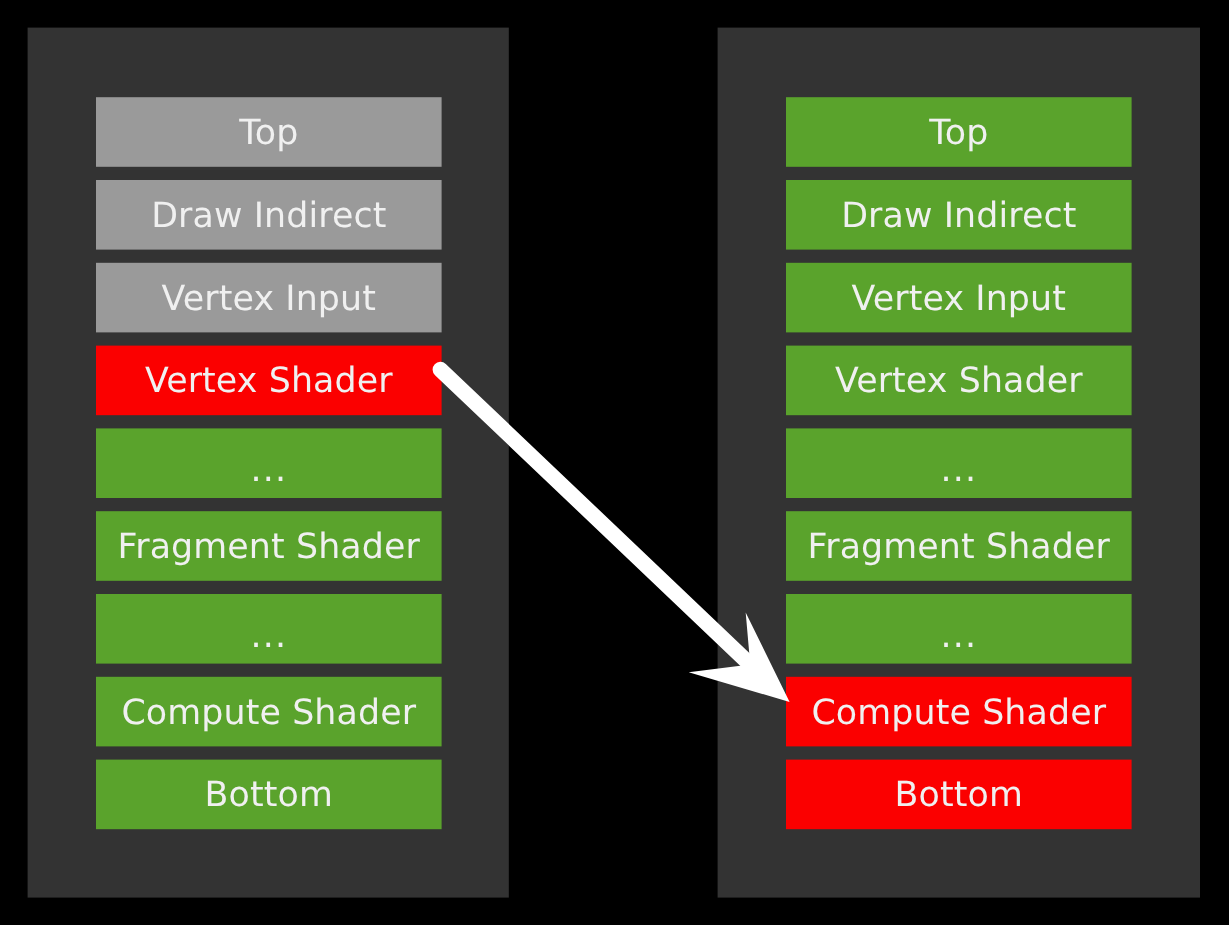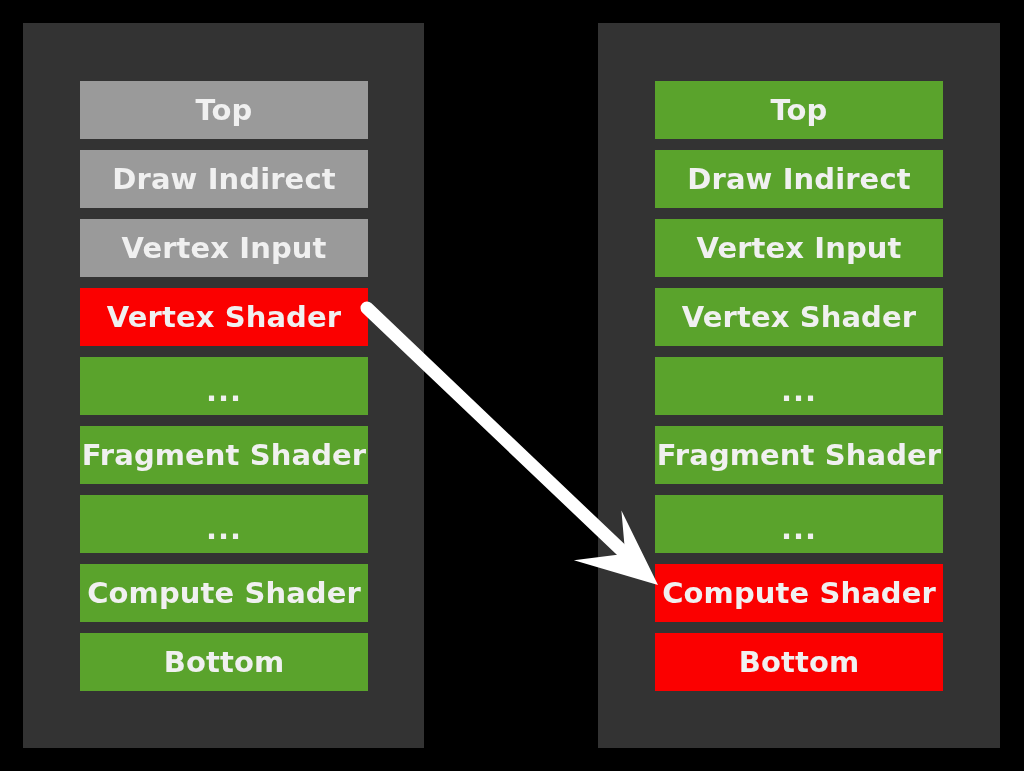--- a/index.html
+++ b/index.html
@@ -32,21 +32,21 @@
     height: 58px;
     display: flex;
     align-items: center;
     justify-content: center;
     box-sizing: border-box;
   }
   .stage-label {
     color: #f0f0f0;
     font-size: 29px;
     line-height: 1;
-    font-weight: 700;
+    font-weight: 400;
     letter-spacing: 0.1px;
     white-space: nowrap;
     text-align: center;
   }
   .ellipsis-label {
     font-size: 29px;
     letter-spacing: 1px;
     position: relative;
     top: 5px;
   }

